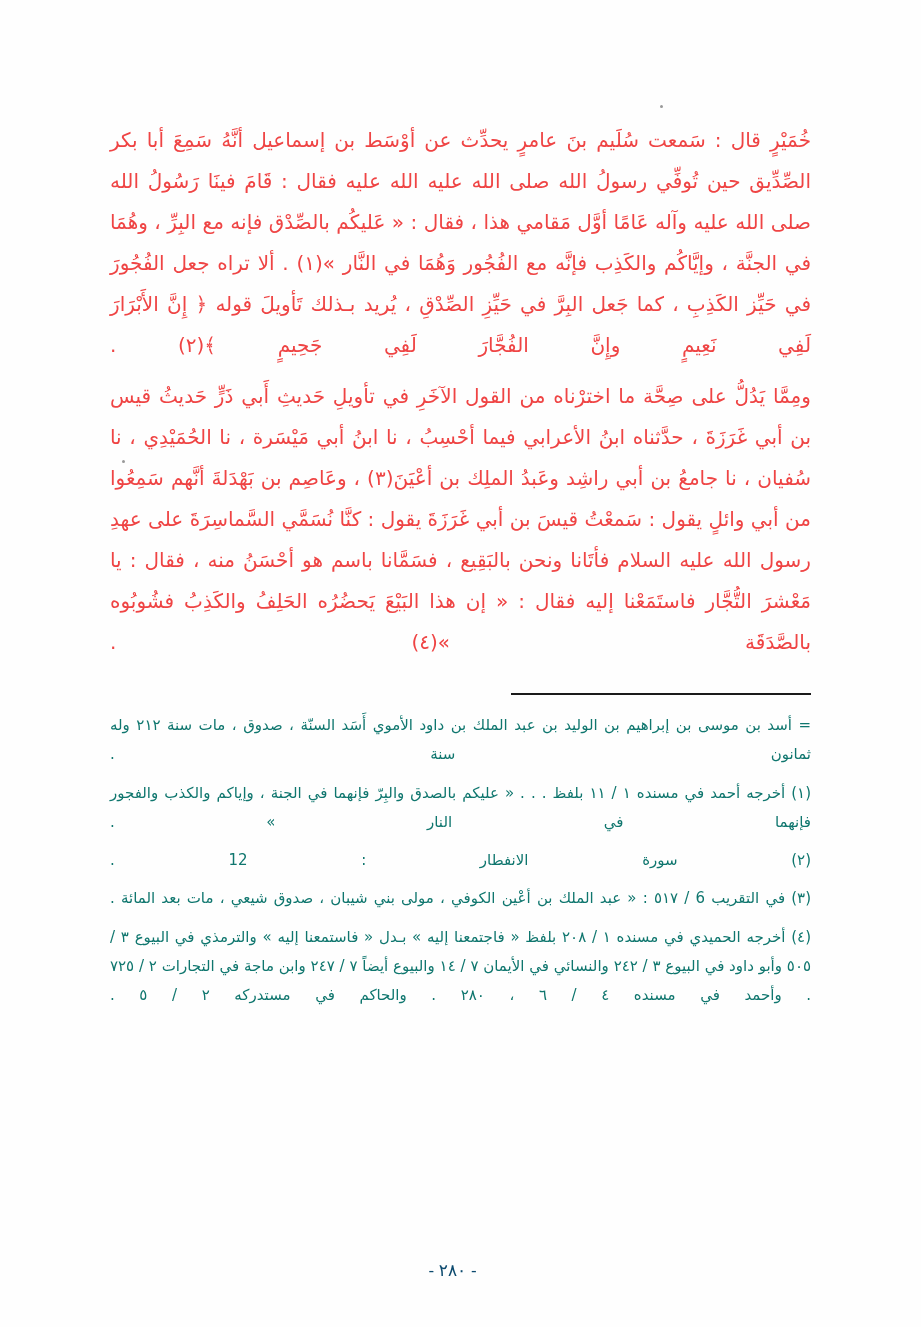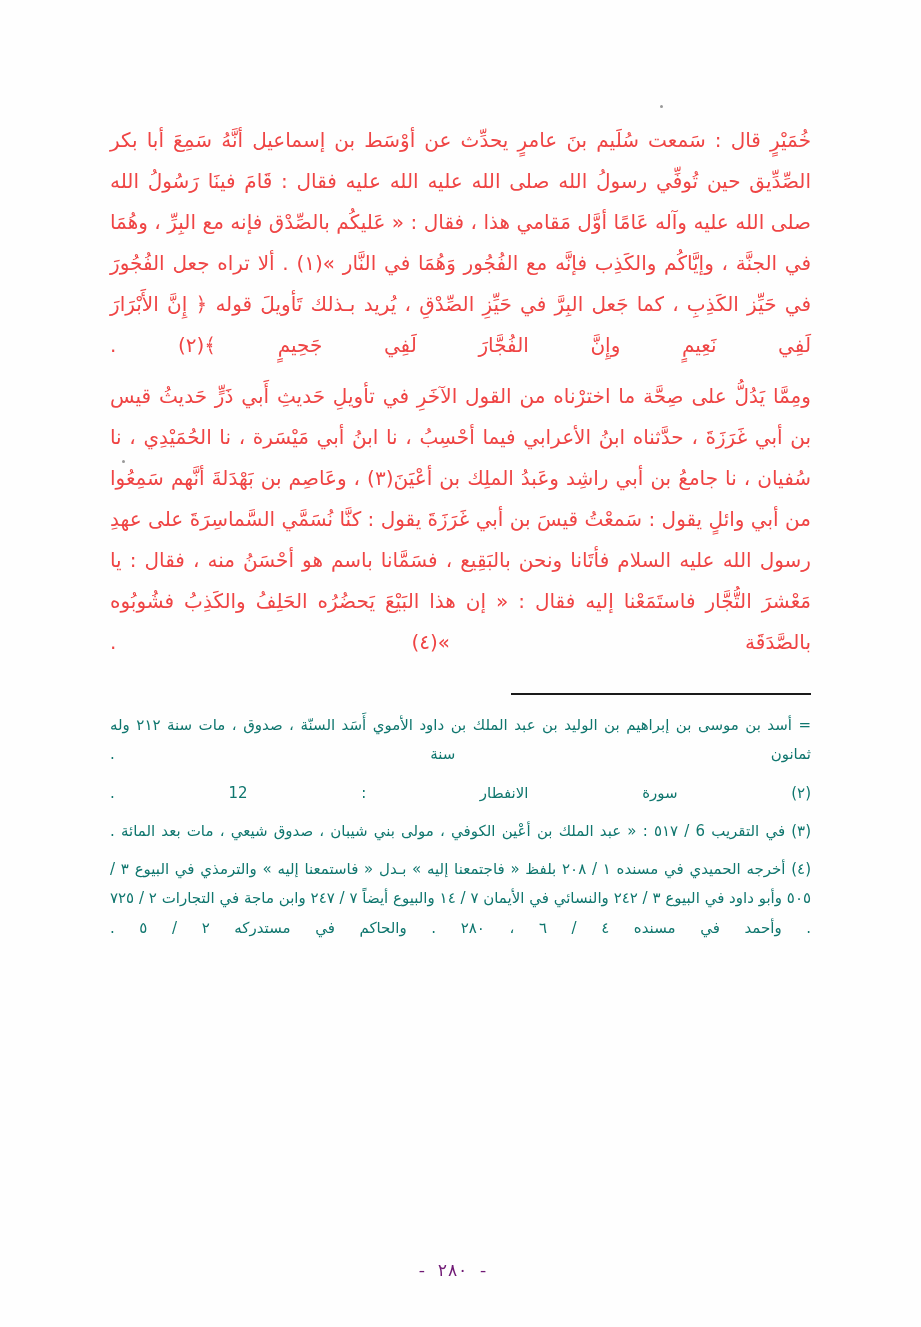--- a/index.html
+++ b/index.html
@@ -66,23 +66,23 @@
   }
   .fnote {
     margin: 0 0 9px 0;
   }
   .pagenum {
     position: absolute;
     bottom: 46px;
     left: 0;
     right: 16px;
     text-align: center;
-    font-family: Liberation Mono, monospace;
+    font-family: Liberation Sans, sans-serif;
     font-size: 17px;
-    color: #701a75;
+    color: #0c4a6e;
     letter-spacing: 1px;
   }
   .dot-mark {
     position: absolute;
     width: 3px;
     height: 3px;
     background: #999;
     border-radius: 50%;
   }
   .dot-a { top: 105px; right: 258px; }
@@ -102,20 +102,21 @@
       <p class="para">خُمَيْرٍ قال : سَمعت سُلَيم بنَ عامرٍ يحدِّث عن أوْسَط بن إسماعيل أنَّهُ سَمِعَ أبا بكر الصِّدِّيق حين تُوفِّي رسولُ الله صلى الله عليه الله عليه فقال : قَامَ فينَا رَسُولُ الله صلى الله عليه وآله عَامًا أوَّل مَقامي هذا ، فقال : « عَليكُم بالصِّدْق فإنه مع البِرِّ ، وهُمَا في الجنَّة ، وإيَّاكُم والكَذِب فإنَّه مع الفُجُور وَهُمَا في النَّار »(١) . ألا تراه جعل الفُجُورَ في حَيِّز الكَذِبِ ، كما جَعل البِرَّ في حَيِّزِ الصِّدْقِ ، يُريد بـذلك تَأويلَ قوله ﴿ إِنَّ الأَبْرَارَ لَفِي نَعِيمٍ وإِنَّ الفُجَّارَ لَفِي جَحِيمٍ ﴾(٢) .</p>
       <p class="para indented">ومِمَّا يَدُلُّ على صِحَّة ما اخترْناه من القول الآخَرِ في تأويلِ حَديثِ أَبي ذَرٍّ حَديثُ قيس بن أبي غَرَزَةَ ، حدَّثناه ابنُ الأعرابي فيما أحْسِبُ ، نا ابنُ أبي مَيْسَرة ، نا الحُمَيْدِي ، نا سُفيان ، نا جامعُ بن أبي راشِد وعَبدُ الملِك بن أعْيَنَ(٣) ، وعَاصِم بن بَهْدَلةَ أنَّهم سَمِعُوا من أبي وائلٍ يقول : سَمعْتُ قيسَ بن أبي غَرَزَةَ يقول : كنَّا نُسَمَّي السَّماسِرَةَ على عهدِ رسول الله عليه السلام فأتَانا ونحن بالبَقِيع ، فسَمَّانا باسم هو أحْسَنُ منه ، فقال : يا مَعْشرَ التُّجَّار فاستَمَعْنا إليه فقال : « إن هذا البَيْعَ يَحضُرُه الحَلِفُ والكَذِبُ فشُوبُوه بالصَّدَقَة »(٤) .</p>
     </div>
 
     <div class="rule-wrap">
       <div class="rule-line"></div>
     </div>
 
     <div class="footnotes">
       <p class="fnote">= أسد بن موسى بن إبراهيم بن الوليد بن عبد الملك بن داود الأموي أَسَد السنّة ، صدوق ، مات سنة ٢١٢ وله ثمانون سنة .</p>
+      <p class="fnote">(١) أخرجه أحمد في مسنده ١ / ١١ بلفظ . . . « عليكم بالصدق والبِرّ فإنهما في الجنة ، وإياكم والكذب والفجور فإنهما في النار » .</p>
       <p class="fnote">(٢) سورة الانفطار : 12 .</p>
       <p class="fnote">(٣) في التقريب 6 / ٥١٧ : « عبد الملك بن أعْين الكوفي ، مولى بني شيبان ، صدوق شيعي ، مات بعد المائة .</p>
       <p class="fnote">(٤) أخرجه الحميدي في مسنده ١ / ٢٠٨ بلفظ « فاجتمعنا إليه » بـدل « فاستمعنا إليه » والترمذي في البيوع ٣ / ٥٠٥ وأبو داود في البيوع ٣ / ٢٤٢ والنسائي في الأيمان ٧ / ١٤ والبيوع أيضاً ٧ / ٢٤٧ وابن ماجة في التجارات ٢ / ٧٢٥ . وأحمد في مسنده ٤ / ٦ ، ٢٨٠ . والحاكم في مستدركه ٢ / ٥ .</p>
     </div>
 
   </div>
 
   <div class="pagenum">- ٢٨٠ -</div>
 
 </div>

